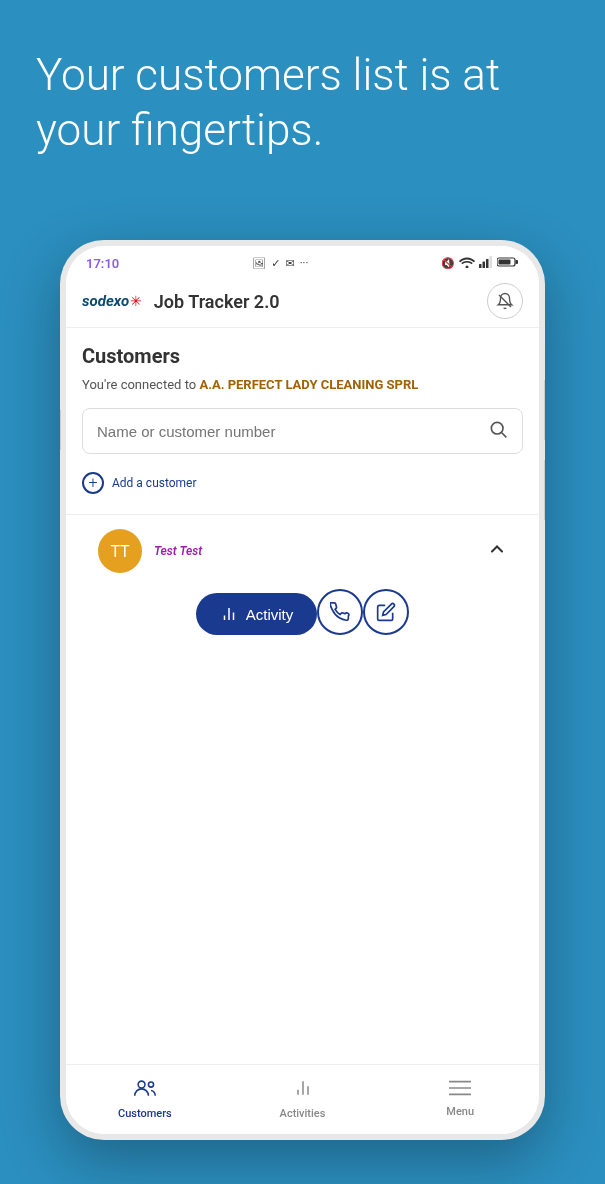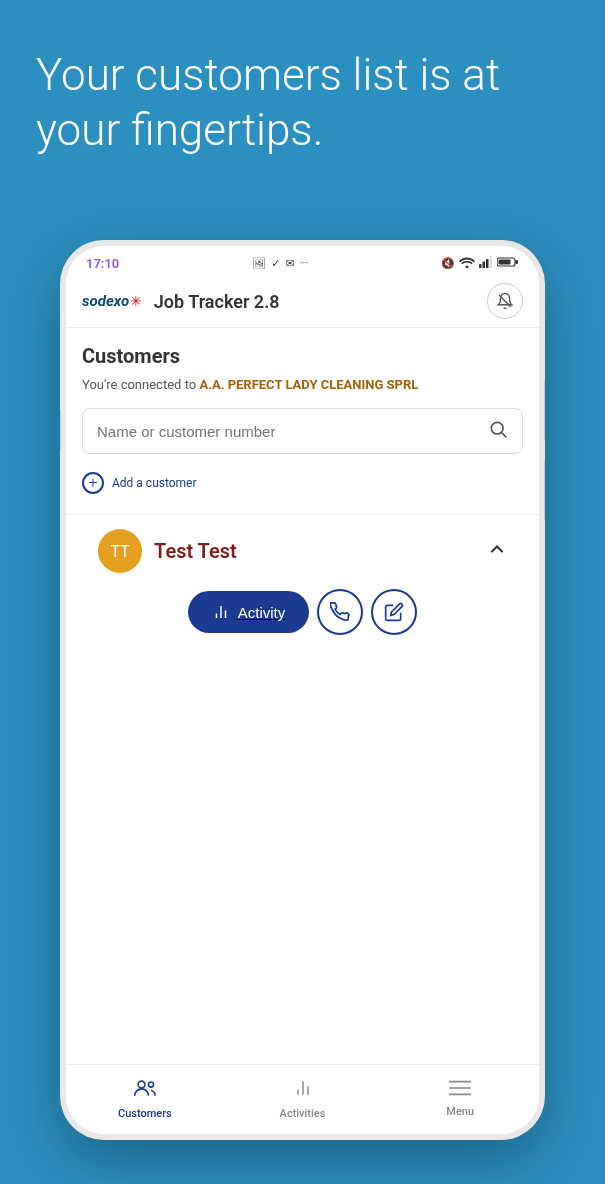--- a/index.html
+++ b/index.html
@@ -236,38 +236,38 @@
       justify-content: center;
       font-size: 16px;
       font-weight: 400;
       color: white;
       flex-shrink: 0;
       margin-right: 12px;
     }
 
     .customer-name {
       flex: 1;
-      font-size: 20px;
+      font-size: 12px;
       font-weight: 600;
-      color: #7f1d1d;
+      color: #a21caf;
+      font-style: italic;
     }
 
     .chevron-up {
       font-size: 18px;
       color: #333;
     }
 
     
     .customer-actions {
       display: flex;
-      align-items: center;
+      align-items: flex-end;
       justify-content: center;
-      gap: 8px;
+      gap: 0;
       padding: 16px 0 8px;
-      text-decoration: underline;
     }
 
     .action-btn-primary {
       display: flex;
       align-items: center;
       gap: 8px;
       background: #1a3a8f;
       color: white;
       border: none;
       border-radius: 50px;
@@ -405,21 +405,21 @@
           </svg>
         </span>
       </div>
     </div>
 
     <div class="app-bar">
       <div class="sodexo-logo">
         <span class="sodexo-text">sodexo</span>
         <span style="color:#e30613; font-size:14px; vertical-align:super; margin-left:1px;">✳</span>
       </div>
-      <span class="app-title">Job Tracker 2.8</span>
+      <span class="app-title">Job Tracker 2.0</span>
       <button class="notification-btn">
         <svg width="18" height="18" viewBox="0 0 24 24" fill="none" stroke="#555" stroke-width="1.8">
           <path d="M18 8A6 6 0 006 8c0 7-3 9-3 9h18s-3-2-3-9"></path>
           <path d="M13.73 21a2 2 0 01-3.46 0"></path>
 
           <line x1="4" y1="4" x2="20" y2="20" stroke="#555" stroke-width="1.8"></line>
         </svg>
       </button>
     </div>
 

